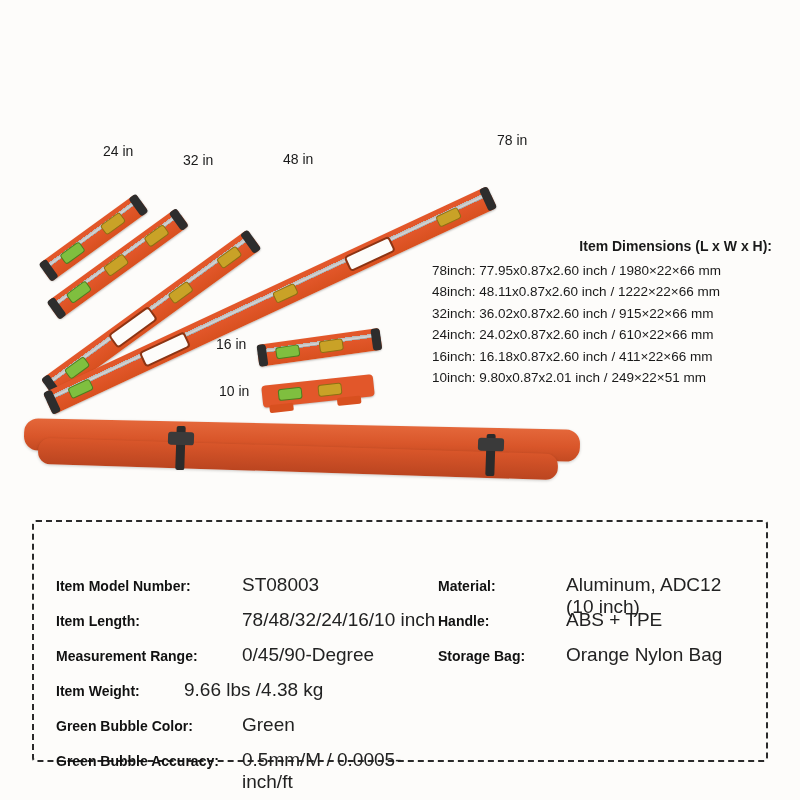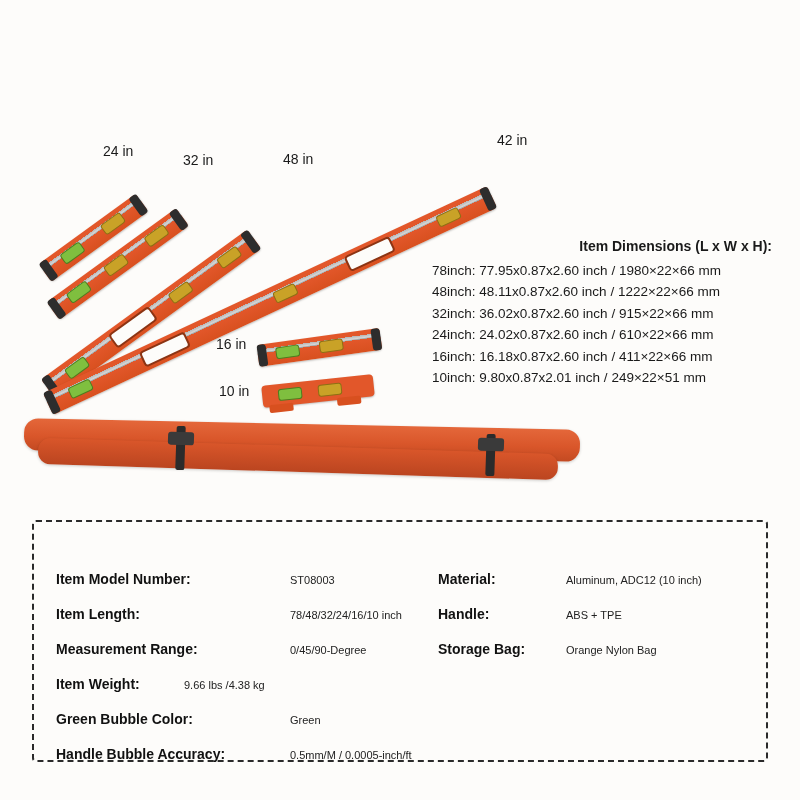--- a/index.html
+++ b/index.html
@@ -143,45 +143,45 @@
   }
   .spec-row {
     display: flex;
     align-items: baseline;
     height: 35px;
   }
   .spec-col {
     display: flex;
     align-items: baseline;
   }
-  .spec-col.left { width: 382px; gap: 48px; }
+  .spec-col.left { width: 382px; }
   .spec-col.right { width: 300px; }
   .spec-key {
     font-weight: bold;
     font-size: 14px;
     color: #111;
     width: 186px;
     flex: none;
   }
   .spec-col.right .spec-key { width: 128px; }
   .spec-val {
-    font-size: 11px;
+    font-size: 19px;
     color: #222;
     margin-top: 36px;
   }
 </style>
 </head>
 <body>
 
 <div id="illustration">
 
   <div class="size-label" style="left:103px; top:143px;">24 in</div>
   <div class="size-label" style="left:183px; top:152px;">32 in</div>
   <div class="size-label" style="left:283px; top:151px;">48 in</div>
-  <div class="size-label" style="left:497px; top:132px;">42 in</div>
+  <div class="size-label" style="left:497px; top:132px;">78 in</div>
   <div class="size-label" style="left:216px; top:336px;">16 in</div>
   <div class="size-label" style="left:219px; top:383px;">10 in</div>
 
   <div class="level" style="left:45px; top:262px; width:120px; height:22px; transform: rotate(-36deg);">
     <div class="endcap left"></div>
     <div class="endcap right"></div>
     <div class="vial green" style="left:22px;"></div>
     <div class="vial" style="left:72px;"></div>
   </div>
 
@@ -294,21 +294,21 @@
         <span class="spec-val">Green</span>
       </div>
       <div class="spec-col right">
         <span class="spec-key"></span>
         <span class="spec-val"></span>
       </div>
     </div>
 
     <div class="spec-row">
       <div class="spec-col left">
-        <span class="spec-key">Handle Bubble Accuracy:</span>
+        <span class="spec-key">Green Bubble Accuracy:</span>
         <span class="spec-val">0.5mm/M / 0.0005-inch/ft</span>
       </div>
       <div class="spec-col right">
         <span class="spec-key"></span>
         <span class="spec-val"></span>
       </div>
     </div>
 
   </div>
 </div>

